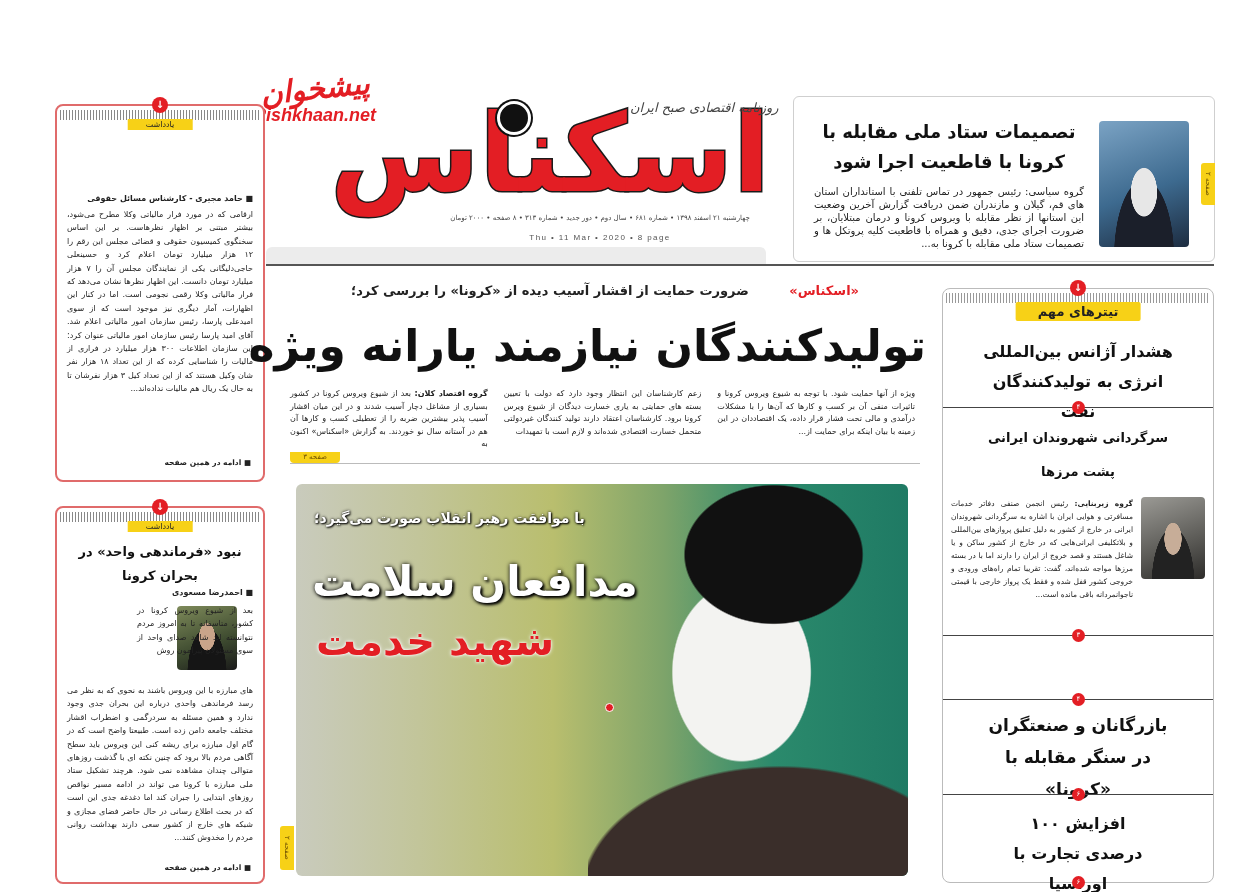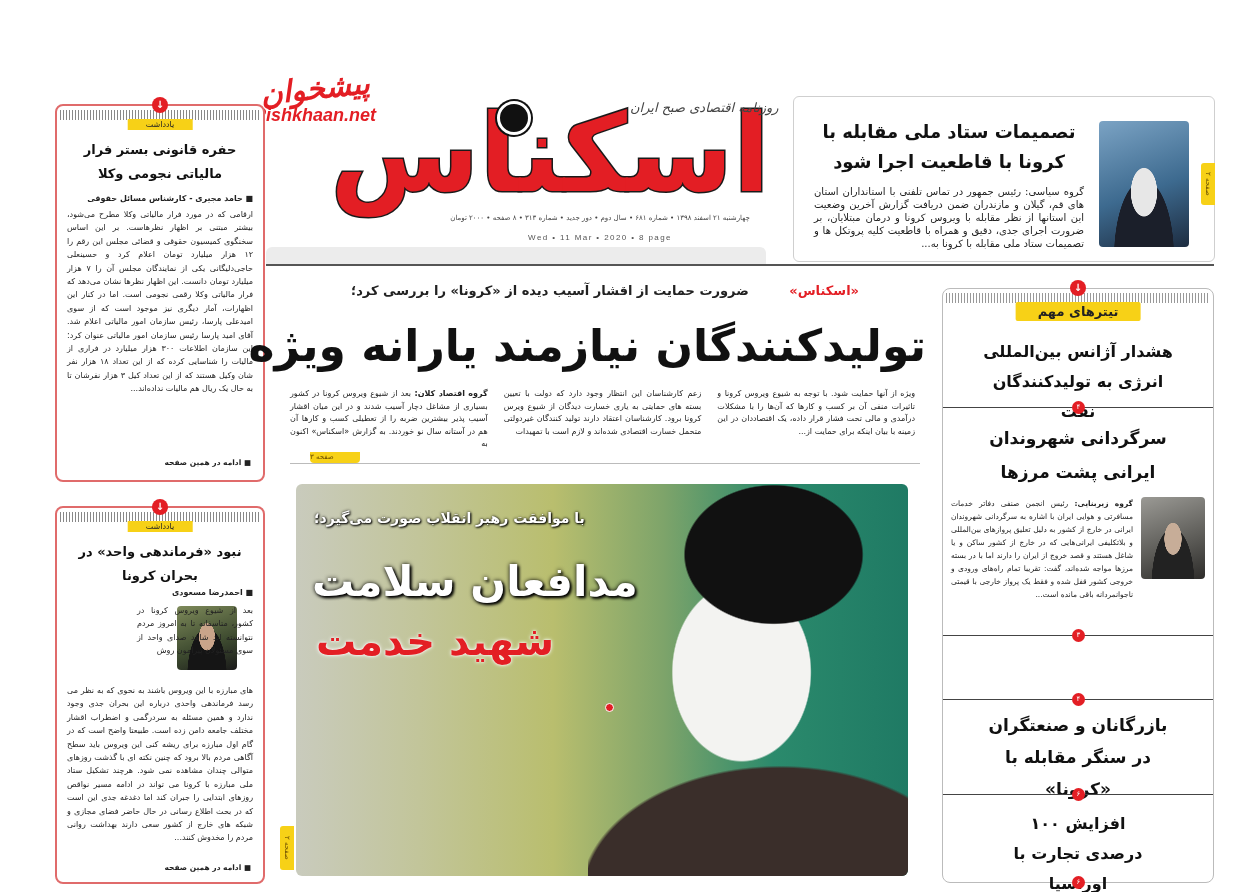--- a/index.html
+++ b/index.html
@@ -51,21 +51,21 @@
   .ed2 .thumb .silhouette { position: absolute; left: 50%; bottom: -6px; width: 46px; height: 56px; transform: translateX(-50%);
     background: radial-gradient(ellipse at 50% 30%, #c9a48a 0 24%, transparent 25%), radial-gradient(ellipse at 50% 100%, #151515 0 60%, transparent 61%); }
 
   
   .kicker { position: absolute; left: 290px; top: 283px; width: 630px; text-align: center; font-size: 13px; font-weight: bold; color: #222; }
   .kicker .brand { color: #e31e24; margin-left: 36px; }
   .lead-headline { position: absolute; left: 286px; top: 316px; width: 640px; text-align: center; font-size: 44px; font-weight: bold; line-height: 60px; color: #111; letter-spacing: -1px; white-space: nowrap; }
   .lead-cols { position: absolute; left: 290px; top: 388px; width: 625px; height: 62px; display: flex; flex-direction: row-reverse; gap: 16px; }
   .lead-cols .col { flex: 1; font-size: 8px; line-height: 12.5px; color: #222; text-align: justify; }
   .lead-cols .col b { font-weight: bold; }
-  .lead-page { position: absolute; left: 290px; top: 452px; width: 50px; height: 11px; background: #f7d117; border-radius: 0 0 4px 4px; font-size: 7px; text-align: left; line-height: 11px; color: #6b4e00; margin-left: 20px; }
+  .lead-page { position: absolute; left: 290px; top: 452px; width: 50px; height: 11px; background: #f7d117; border-radius: 0 0 4px 4px; font-size: 7px; text-align: center; line-height: 11px; color: #6b4e00; }
   .lead-rule { position: absolute; left: 290px; top: 463px; width: 630px; height: 1px; background: #bbb; }
 
   
   .photo-block { position: absolute; left: 296px; top: 484px; width: 612px; height: 392px; border-radius: 6px; overflow: hidden;
     background: linear-gradient(90deg, #c9cbbd 0%, #c2c59a 20%, #b9be6e 42%, #7ea46a 60%, #2b8a6c 78%, #1f7a64 100%); }
   .photo-block .portrait { position: absolute; right: 0; top: 0; width: 320px; height: 392px;
     background:
       radial-gradient(ellipse 90px 70px at 58% 18%, #111 0 98%, transparent 100%),
       radial-gradient(ellipse 70px 90px at 48% 48%, #f3f3f1 0 98%, transparent 100%),
       radial-gradient(ellipse 200px 130px at 60% 105%, #3a2e2a 0 98%, transparent 100%); }
@@ -78,21 +78,21 @@
 
   
   .teasers { position: absolute; left: 942px; top: 288px; width: 272px; height: 595px; border: 1px solid #bbb; border-radius: 8px; }
   .teasers .ticks { position: absolute; left: 3px; right: 3px; top: 4px; height: 10px;
     background: repeating-linear-gradient(90deg, #999 0 1px, transparent 1px 3px); }
   .teasers .label { position: absolute; left: 50%; top: 13px; transform: translateX(-50%); background: #f7d117; padding: 2px 22px; font-size: 13px; font-weight: bold; color: #222; white-space: nowrap; border-radius: 2px; }
   .teaser { position: absolute; left: 0; right: 0; text-align: center; font-weight: bold; color: #111; }
   .teaser-divider { position: absolute; left: 0; right: 0; height: 1px; background: #444; }
   .num-dot { position: absolute; left: 50%; width: 13px; height: 13px; margin-left: -6px; border-radius: 50%; background: #e31e24; color: #fff; font-size: 7px; line-height: 13px; text-align: center; }
   .t1 { top: 48px; font-size: 16px; line-height: 30px; }
-  .t2 { top: 132px; font-size: 17px; line-height: 34px; }
+  .t2 { top: 132px; font-size: 13px; line-height: 34px; }
   .t2-body { position: absolute; left: 8px; right: 8px; top: 208px; font-size: 7.5px; line-height: 13px; color: #222; text-align: justify; }
   .t2-body b { font-weight: bold; }
   .t2-photo { position: absolute; right: 8px; top: 208px; width: 64px; height: 82px; border-radius: 4px;
     background: linear-gradient(160deg, #9b9a95 0%, #5a5955 60%, #2d2c2a 100%); overflow: hidden; float: right; }
   .t2-photo .silhouette { position: absolute; left: 50%; bottom: -6px; width: 50px; height: 66px; transform: translateX(-50%);
     background: radial-gradient(ellipse at 50% 30%, #c7ad98 0 24%, transparent 25%), radial-gradient(ellipse at 50% 100%, #222 0 60%, transparent 61%); }
   .t3 { top: 360px; font-size: 18px; line-height: 30px; }
   .t4 { top: 420px; font-size: 17px; line-height: 32px; }
   .t5 { top: 520px; font-size: 16px; line-height: 30px; }
 </style>
@@ -103,38 +103,37 @@
   <div class="wm-fa" dir="rtl">پیشخوان</div>
   <div class="wm-en">Pishkhaan.net</div>
 </div>
 
 <div class="logo">
   <div class="logo-text" dir="rtl">اسکناس</div>
   <div class="logo-dot"></div>
 </div>
 <div class="tagline" dir="rtl">روزنامه اقتصادی صبح ایران</div>
 <div class="dateline" dir="rtl">چهارشنبه ۲۱ اسفند ۱۳۹۸ • شماره ۶۸۱ • سال دوم • دور جدید • شماره ۳۱۳ • ۸ صفحه • ۲۰۰۰ تومان</div>
-<div class="dateline-en">Wed • 11 Mar • 2020 • 8 page</div>
+<div class="dateline-en">Thu • 11 Mar • 2020 • 8 page</div>
 <div class="mast-bar"></div>
 <div class="mast-rule"></div>
 
 <div class="top-box">
   <div class="photo">
       <div class="silhouette"></div>
     </div>
   <div class="headline" dir="rtl">تصمیمات ستاد ملی مقابله با کرونا با قاطعیت اجرا شود</div>
   <div class="body" dir="rtl">گروه سیاسی: رئیس جمهور در تماس تلفنی با استانداران استان های قم، گیلان و مازندران ضمن دریافت گزارش آخرین وضعیت این استانها از نظر مقابله با ویروس کرونا و درمان مبتلایان، بر ضرورت اجرای جدی، دقیق و همراه با قاطعیت کلیه پروتکل ها و تصمیمات ستاد ملی مقابله با کرونا به...</div>
   <div class="page-tab">صفحه ۲</div>
 </div>
 
 <div class="editorial ed1">
   <div class="ticks"></div>
   <div class="pin">↓</div>
   <div class="label" dir="rtl">یادداشت</div>
-  <div class="title" dir="rtl">حفره قانونی بستر فرار مالیاتی نجومی وکلا</div>
   <div class="author" dir="rtl" style="top:88px">■ حامد مجیری - کارشناس مسائل حقوقی</div>
   <div class="text" dir="rtl" style="top:102px">ارقامی که در مورد فرار مالیاتی وکلا مطرح می‌شود، بیشتر مبتنی بر اظهار نظرهاست. بر این اساس سخنگوی کمیسیون حقوقی و قضائی مجلس این رقم را ۱۲ هزار میلیارد تومان اعلام کرد و حسینعلی حاجی‌دلیگانی یکی از نمایندگان مجلس آن را ۷ هزار میلیارد تومان دانست. این اظهار نظرها نشان می‌دهد که فرار مالیاتی وکلا رقمی نجومی است. اما در کنار این اظهارات، آمار دیگری نیز موجود است که از سوی امیدعلی پارسا، رئیس سازمان امور مالیاتی اعلام شد. آقای امید پارسا رئیس سازمان امور مالیاتی عنوان کرد: این سازمان اطلاعات ۳۰۰ هزار میلیارد در فراری از مالیات را شناسایی کرده که از این تعداد ۱۸ هزار نفر شان وکیل هستند که از این تعداد کیل ۳ هزار نفرشان تا به حال یک ریال هم مالیات نداده‌اند...</div>
   <div class="more" dir="rtl" style="top:352px">■ ادامه در همین صفحه</div>
 </div>
 
 <div class="editorial ed2">
   <div class="ticks"></div>
   <div class="pin">↓</div>
   <div class="label" dir="rtl">یادداشت</div>
   <div class="title" dir="rtl">نبود «فرماندهی واحد» در بحران کرونا</div>

